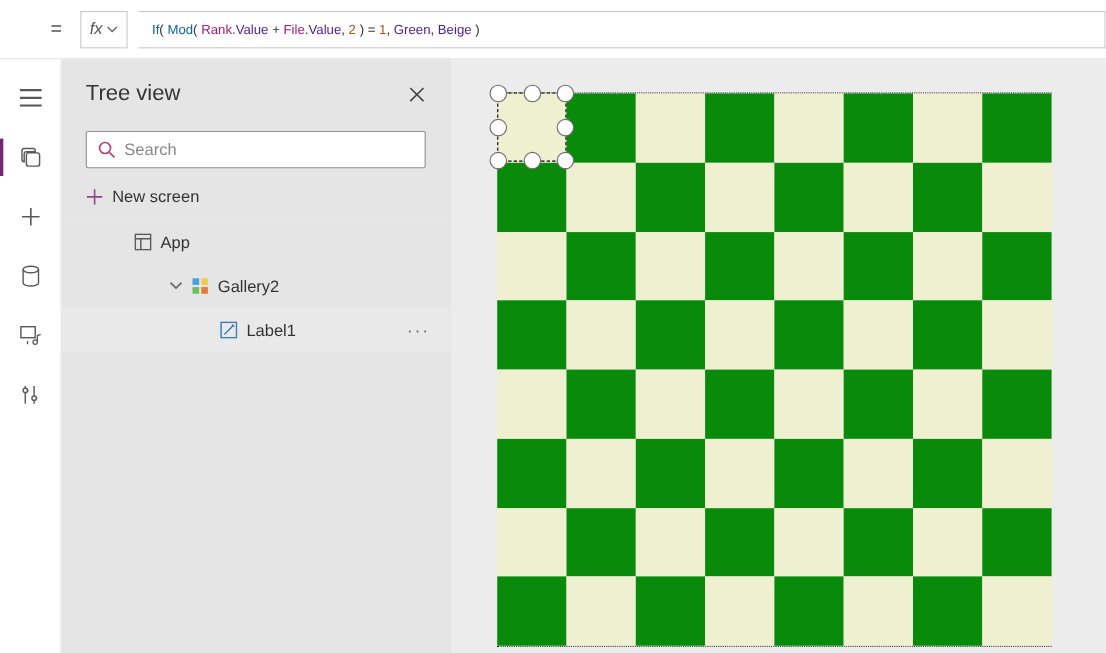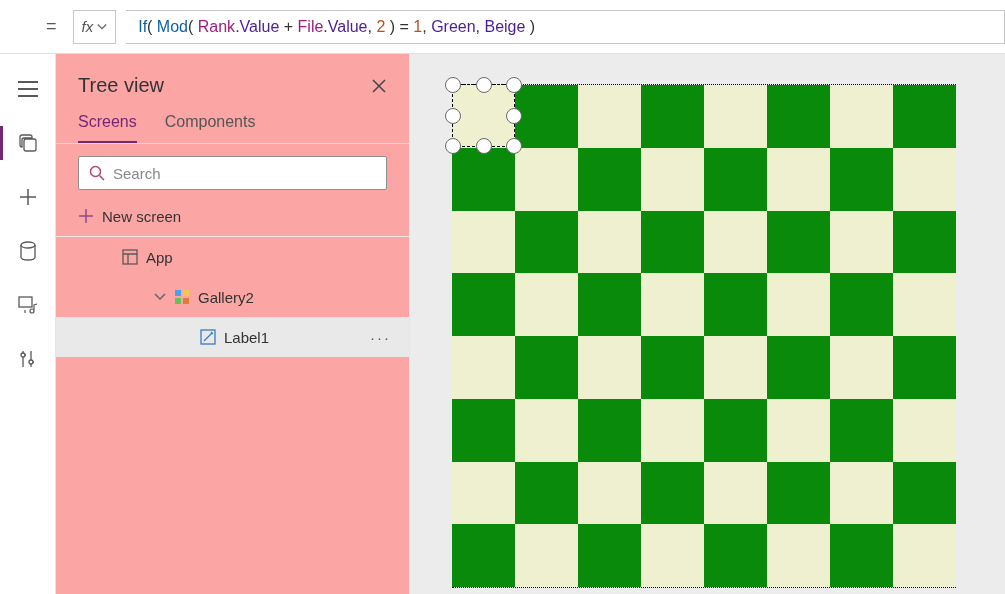--- a/index.html
+++ b/index.html
@@ -42,21 +42,21 @@
   }
   .formula-text {
     height: 34px;
     border: 1px solid #c8c8c8;
     border-left: none;
     flex: 1;
     display: flex;
     align-items: center;
     padding: 16px 12px;
     font-family: Consolas, monospace;
-    font-size: 16px;
+    font-size: 12px;
     background: #fff;
     white-space: pre;
   }
   .tok-kw { color: #0b62a4; }
   .tok-id { color: #a31b7c; }
   .tok-prop { color: #4c1d95; }
   .tok-num { color: #b3521f; }
   .tok-sym { color: #333; }
 
   
@@ -88,21 +88,21 @@
     left: -17px;
     top: -6px;
     bottom: -6px;
     width: 3px;
     background: #742774;
   }
 
   
   .tree-panel {
     width: 354px;
-    background: #fca5a5;
+    background: #e5e5e5;
     border-right: 1px solid #e5e5e5;
     display: flex;
     flex-direction: column;
   }
   .tree-header {
     display: flex;
     align-items: center;
     justify-content: space-between;
     padding: 20px 22px 10px 22px;
   }
@@ -253,24 +253,20 @@
   </div>
 
   <div class="tree-panel">
     <div class="tree-header">
       <span class="tree-title">Tree view</span>
       <span class="tree-close">
         <svg width="16" height="16" viewBox="0 0 16 16">
             <path d="M2 2l12 12M14 2L2 14" stroke="#444" stroke-width="1.5"></path>
           </svg>
       </span>
-    </div>
-    <div class="tabs">
-      <div class="tab active">Screens</div>
-      <div class="tab">Components</div>
     </div>
     <div class="search-wrap">
       <div class="search-box">
         <svg width="16" height="16" viewBox="0 0 16 16">
             <circle cx="6.5" cy="6.5" r="5" stroke="#b34373" stroke-width="1.5" fill="none"></circle>
             <path d="M10.5 10.5 L15 15" stroke="#b34373" stroke-width="1.5"></path>
           </svg>
         <span>Search</span>
       </div>
     </div>

